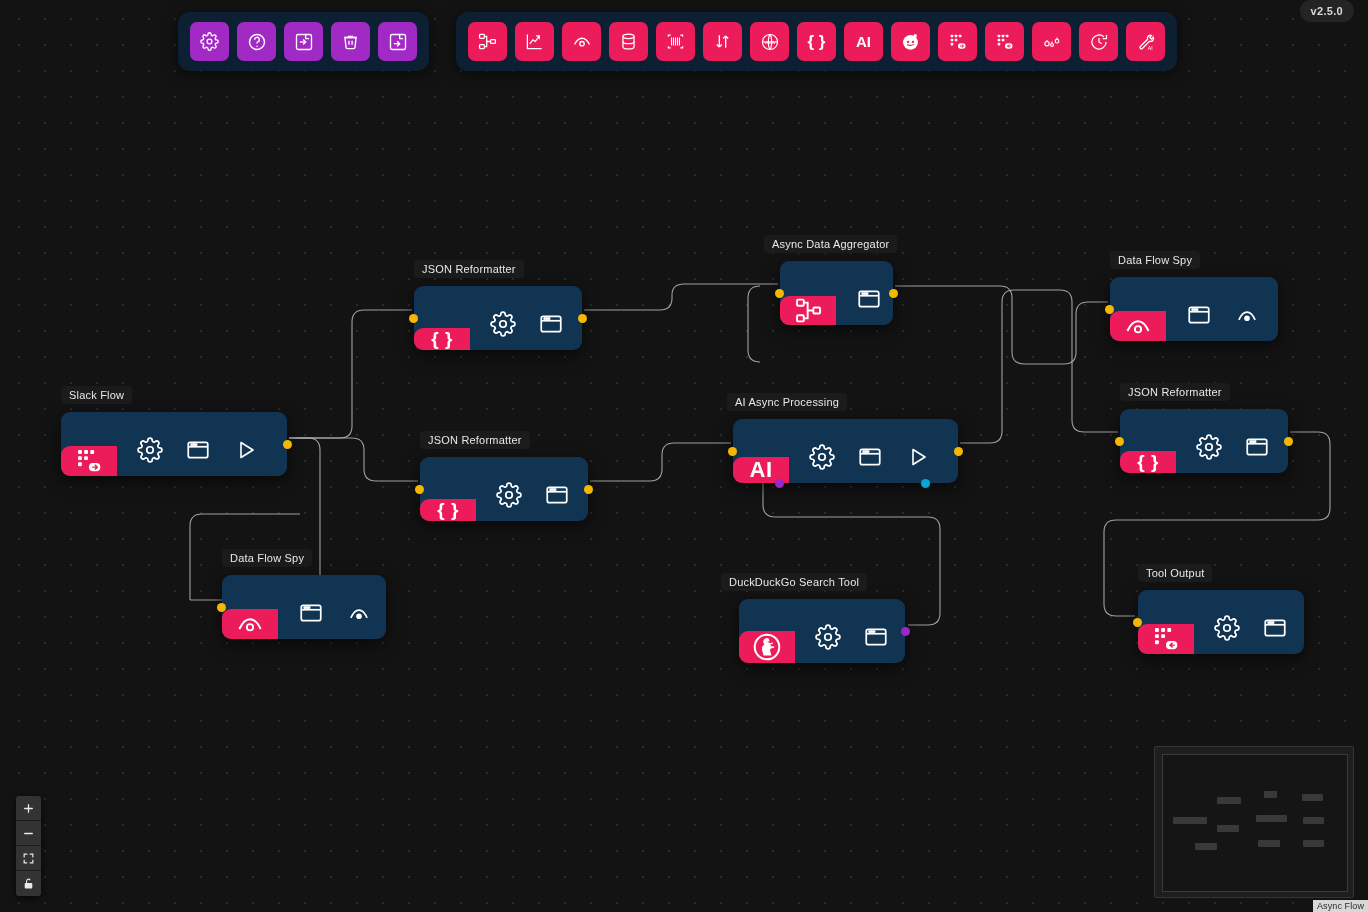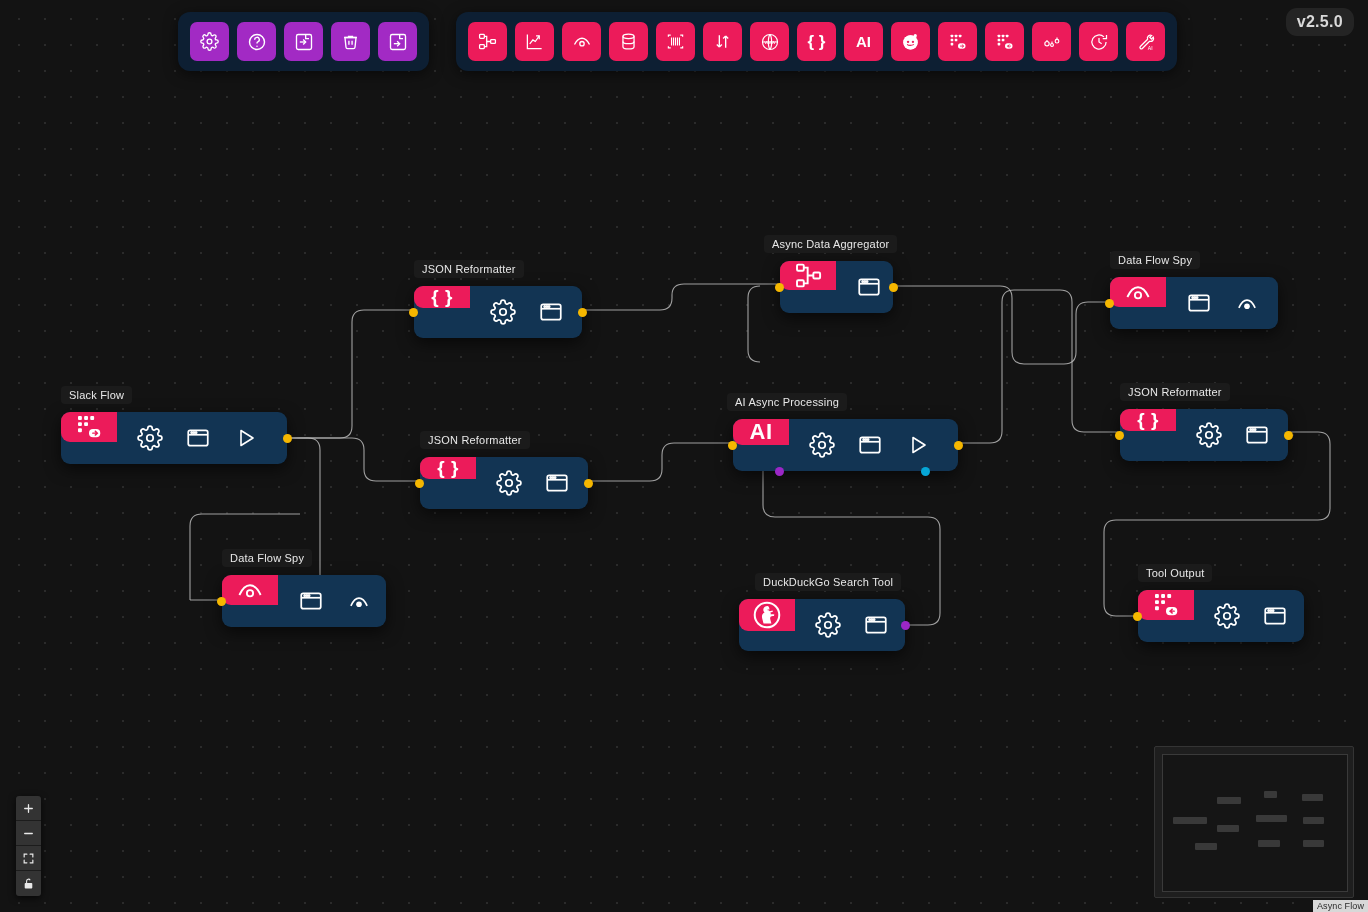--- a/index.html
+++ b/index.html
@@ -55,24 +55,24 @@
     font-size: 14px;
     font-weight: bold;
     line-height: 1;
     font-family: "Liberation Sans", sans-serif;
   }
 
   
   #version-badge {
     position: absolute;
     right: 14px;
-    top: 8px;
+    top: 0;
     background: #242424;
     color: #d9d9d9;
-    font-size: 16px;
+    font-size: 11px;
     font-weight: bold;
     padding: 5px 11px;
     border-radius: 11px;
     letter-spacing: .3px;
   }
 
   
   #edge-layer {
     position: absolute;
     left: 0; top: 0;
@@ -84,22 +84,22 @@
     fill: none;
     stroke: #b9b9b9;
     stroke-width: 1.1;
     opacity: .85;
   }
 
   
   .node {
     position: absolute;
     display: flex;
-    align-items: flex-start;
-    height: 52px;
+    align-items: flex-end;
+    height: 64px;
     border-radius: 9px;
     background: #123453;
     box-shadow: 0 5px 16px rgba(0,0,0,.6);
     overflow: visible;
   }
   .node-icon {
     width: 56px;
     background: #ec1b5a;
     border-radius: 9px 0 0 9px;
     display: flex;
@@ -569,21 +569,21 @@
         </svg>
       </div>
     </div>
     <div class="handle left"></div>
     <div class="handle right"></div>
     <div class="handle purple bot-a"></div>
     <div class="handle cyan bot-b"></div>
   </div>
 
   <div class="node" style="left:739px; top:599px; width:166px;">
-    <div class="node-label" style="top:-26px; left:-18px;margin-left:34px;">DuckDuckGo Search Tool</div>
+    <div class="node-label" style="top:-26px; left:-18px;">DuckDuckGo Search Tool</div>
     <div class="node-icon">
       <svg width="32" height="32" viewBox="0 0 24 24">
         <circle cx="12" cy="12" r="9.2" fill="none" stroke="#fff" stroke-width="1.5"></circle>
         <path d="M12.6 5.2c-2 0-3.4 1.2-3.4 2.9 0 .9.4 1.6 1 2-1.2.5-2 1.7-2 3.1 0 .7.2 1.6.5 2.6l.7 2.6h5.9l-.8-3c-.3-1.1-.1-1.7.4-2.2.6-.5 1.5-.6 2.3-.4l.3-1.2c-.9-.3-1.9-.3-2.7 0 .1-.5 0-1-.3-1.4l1.9-.6-.2-1-2.1.5c-.2-.2-.5-.4-.8-.5.3-.3.5-.7.5-1.2 0-1.4-.9-2.2-1.2-2.2z" fill="#fff"></path>
         <circle cx="12.9" cy="8.1" r=".5" fill="#ec1b5a"></circle>
       </svg>
     </div>
     <div class="node-body">
       <div class="node-act">
         <svg width="26" height="26" viewBox="0 0 24 24" fill="none" stroke="#fff" stroke-width="1.6">

